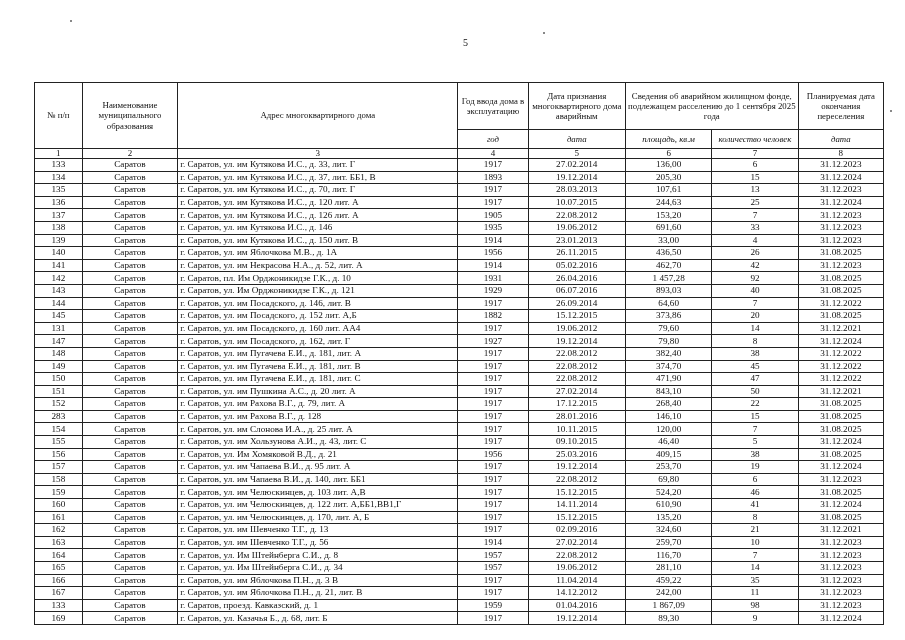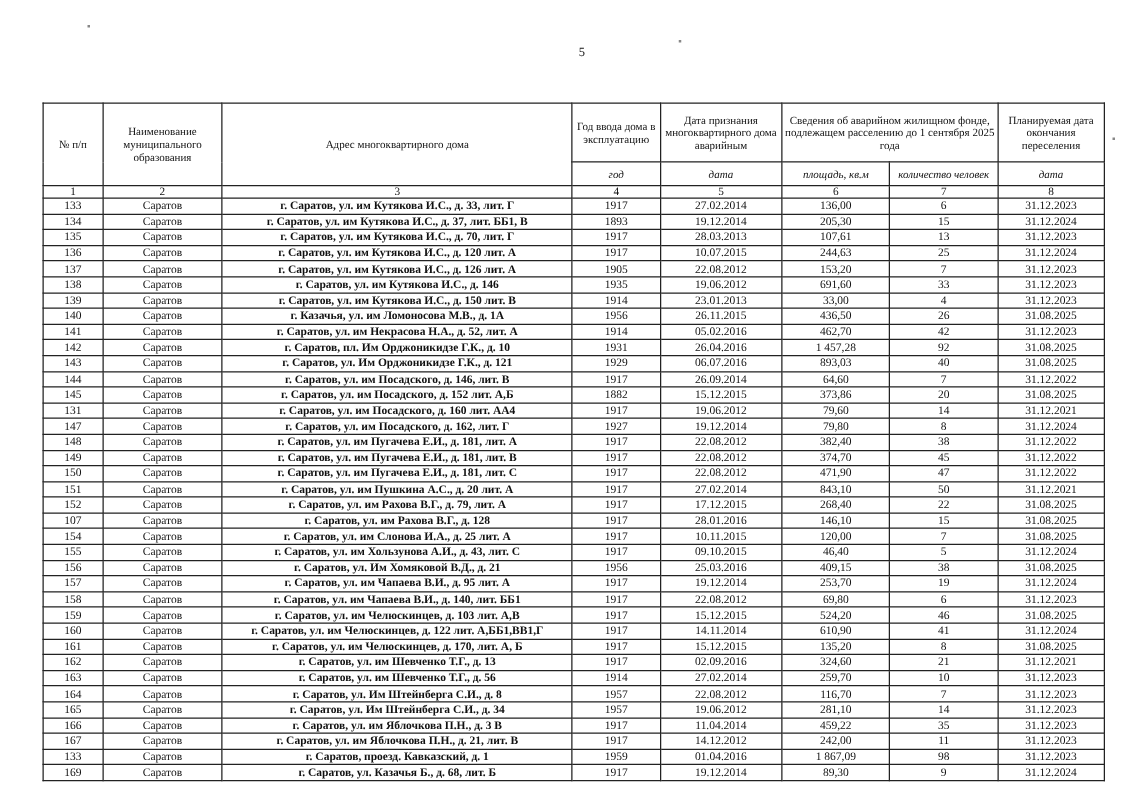--- a/index.html
+++ b/index.html
@@ -17,21 +17,21 @@
   }
   table.reg th, table.reg td {
     border: 1px solid #222; padding: 0 2px; vertical-align: middle;
     white-space: nowrap; overflow: hidden; font-weight: normal;
   }
   table.reg thead th { text-align: center; white-space: normal; line-height: 1.15; font-size: 8.8px; }
   tr.h1 th { height: 46px; }
   tr.h2 th { height: 18px; font-style: italic; }
   tr.nums td { height: 9px; text-align: center; font-size: 9px; }
   tbody.data td { height: 11.6px; text-align: center; }
-  tbody.data td.addr { text-align: center; font-weight: bold; }
+  tbody.data td.addr { text-align: left; }
   col.c1 { width: 47px; }
   col.c2 { width: 94px; }
   col.c3 { width: 276px; }
   col.c4 { width: 69px; }
   col.c5 { width: 96px; }
   col.c6 { width: 85px; }
   col.c7 { width: 85px; }
   col.c8 { width: 84px; }
   .mark { position: absolute; width: 2px; height: 2px; background: #888; }
 </style>
@@ -149,21 +149,21 @@
         <td class="addr">г. Саратов, ул. им Кутякова И.С., д. 150 лит. В</td>
         <td>1914</td>
         <td>23.01.2013</td>
         <td>33,00</td>
         <td>4</td>
         <td>31.12.2023</td>
       </tr>
       <tr>
         <td>140</td>
         <td>Саратов</td>
-        <td class="addr">г. Казачья, ул. им Ломоносова М.В., д. 1А</td>
+        <td class="addr">г. Саратов, ул. им Яблочкова М.В., д. 1А</td>
         <td>1956</td>
         <td>26.11.2015</td>
         <td>436,50</td>
         <td>26</td>
         <td>31.08.2025</td>
       </tr>
       <tr>
         <td>141</td>
         <td>Саратов</td>
         <td class="addr">г. Саратов, ул. им Некрасова Н.А., д. 52, лит. А</td>
@@ -277,21 +277,21 @@
         <td>152</td>
         <td>Саратов</td>
         <td class="addr">г. Саратов, ул. им Рахова В.Г., д. 79, лит. А</td>
         <td>1917</td>
         <td>17.12.2015</td>
         <td>268,40</td>
         <td>22</td>
         <td>31.08.2025</td>
       </tr>
       <tr>
-        <td>107</td>
+        <td>283</td>
         <td>Саратов</td>
         <td class="addr">г. Саратов, ул. им Рахова В.Г., д. 128</td>
         <td>1917</td>
         <td>28.01.2016</td>
         <td>146,10</td>
         <td>15</td>
         <td>31.08.2025</td>
       </tr>
       <tr>
         <td>154</td>

